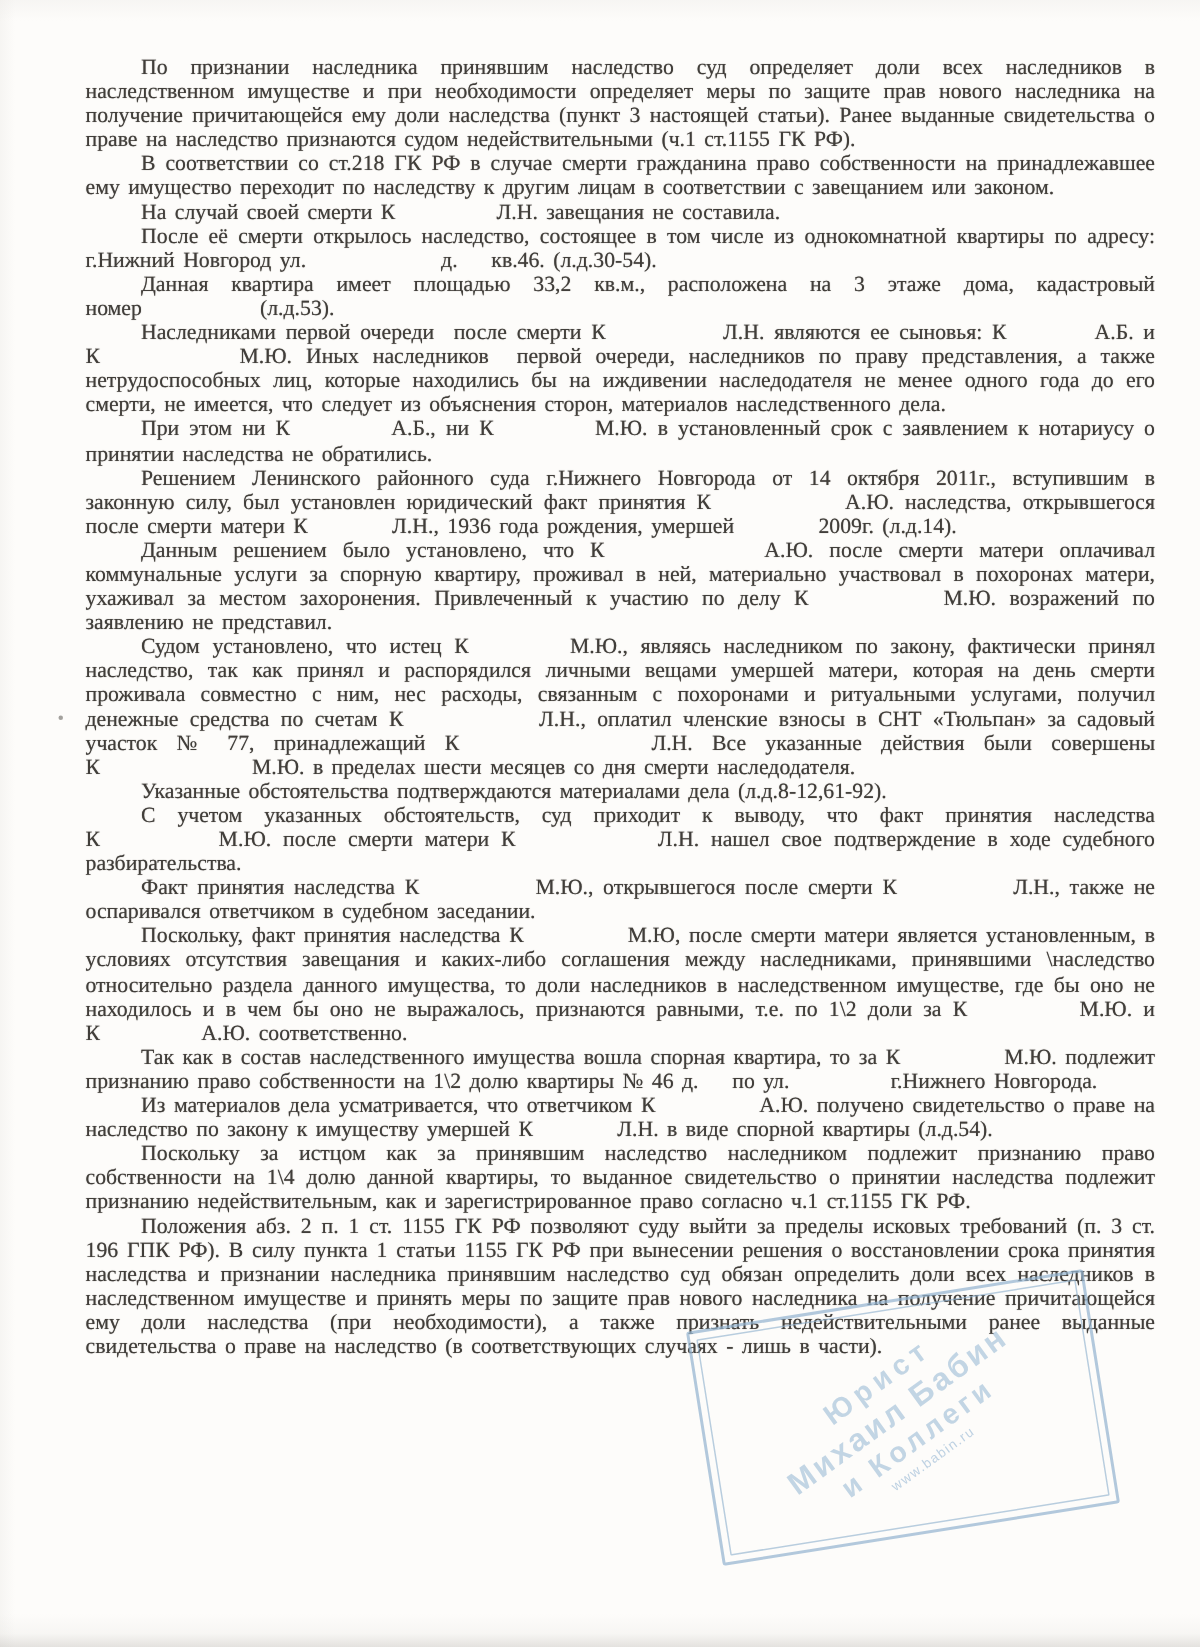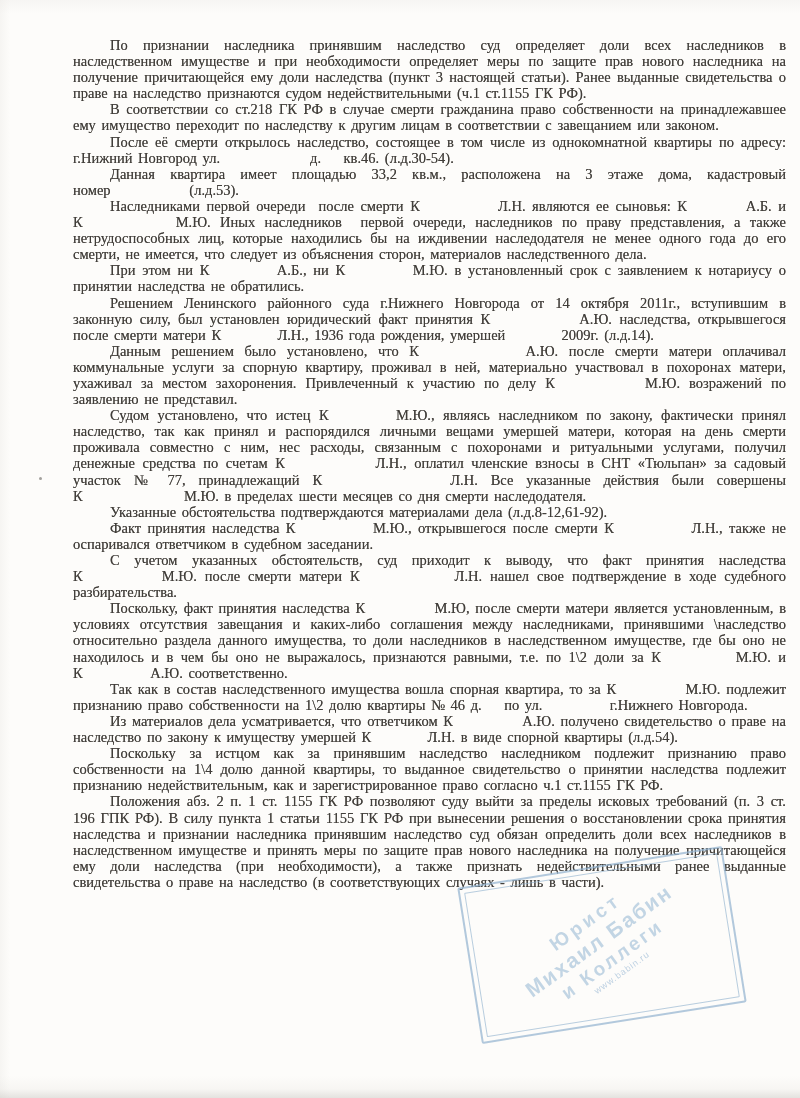--- a/index.html
+++ b/index.html
@@ -19,21 +19,21 @@
     position: absolute;
     inset: 0;
     background:
       linear-gradient(180deg, rgba(235,233,230,0.35) 0, rgba(255,255,255,0) 14px),
       linear-gradient(0deg, rgba(170,166,160,0.30) 0, rgba(220,218,214,0.18) 9px, rgba(255,255,255,0) 22px),
       linear-gradient(90deg, rgba(230,228,225,0.30) 0, rgba(255,255,255,0) 10px),
       #fdfcfa;
   }
   .text-block {
     position: absolute;
-    left: 73px;
+    left: 57px;
     top: 37px;
     width: 713px;
     color: #413e3a;
     font-size: 14.5px;
     line-height: 16.1px;
     text-align: justify;
     word-spacing: 2px;
     text-shadow: 0 0 0.6px rgba(70,66,60,0.75);
   }
   .text-block p {
@@ -91,30 +91,31 @@
   }
 </style>
 </head>
 <body>
 
 <div class="page">
 
   <div class="text-block" id="paragraphs">
       <p>По признании наследника принявшим наследство суд определяет доли всех наследников в наследственном имуществе и при необходимости определяет меры по защите прав нового наследника на получение причитающейся ему доли наследства (пункт 3 настоящей статьи). Ранее выданные свидетельства о праве на наследство признаются судом недействительными (ч.1 ст.1155 ГК РФ).</p>
       <p>В соответствии со ст.218 ГК РФ в случае смерти гражданина право собственности на принадлежавшее ему имущество переходит по наследству к другим лицам в соответствии с завещанием или законом.</p>
+      <p>На случай своей смерти К&nbsp;&nbsp;&nbsp;&nbsp;&nbsp;&nbsp;&nbsp;&nbsp;&nbsp;&nbsp;&nbsp;&nbsp;Л.Н. завещания не составила.</p>
       <p>После её смерти открылось наследство, состоящее в том числе из однокомнатной квартиры по адресу: г.Нижний Новгород ул.&nbsp;&nbsp;&nbsp;&nbsp;&nbsp;&nbsp;&nbsp;&nbsp;&nbsp;&nbsp;&nbsp;&nbsp;&nbsp;&nbsp;&nbsp;&nbsp;д.&nbsp;&nbsp;&nbsp;&nbsp;кв.46. (л.д.30-54).</p>
       <p>Данная квартира имеет площадью 33,2 кв.м., расположена на 3 этаже дома, кадастровый номер&nbsp;&nbsp;&nbsp;&nbsp;&nbsp;&nbsp;&nbsp;&nbsp;&nbsp;&nbsp;&nbsp;&nbsp;&nbsp;&nbsp;(л.д.53).</p>
       <p>Наследниками первой очереди&nbsp;&nbsp;после смерти К&nbsp;&nbsp;&nbsp;&nbsp;&nbsp;&nbsp;&nbsp;&nbsp;&nbsp;&nbsp;&nbsp;&nbsp;Л.Н. являются ее сыновья: К&nbsp;&nbsp;&nbsp;&nbsp;&nbsp;&nbsp;&nbsp;&nbsp;&nbsp;А.Б. и К&nbsp;&nbsp;&nbsp;&nbsp;&nbsp;&nbsp;&nbsp;&nbsp;&nbsp;&nbsp;М.Ю. Иных наследников&nbsp;&nbsp;первой очереди, наследников по праву представления, а также нетрудоспособных лиц, которые находились бы на иждивении наследодателя не менее одного года до его смерти, не имеется, что следует из объяснения сторон, материалов наследственного дела.</p>
       <p>При этом ни К&nbsp;&nbsp;&nbsp;&nbsp;&nbsp;&nbsp;&nbsp;&nbsp;&nbsp;&nbsp;А.Б., ни К&nbsp;&nbsp;&nbsp;&nbsp;&nbsp;&nbsp;&nbsp;&nbsp;&nbsp;&nbsp;М.Ю. в установленный срок с заявлением к нотариусу о принятии наследства не обратились.</p>
       <p>Решением Ленинского районного суда г.Нижнего Новгорода от 14 октября 2011г., вступившим в законную силу, был установлен юридический факт принятия К&nbsp;&nbsp;&nbsp;&nbsp;&nbsp;&nbsp;&nbsp;&nbsp;&nbsp;&nbsp;&nbsp;&nbsp;А.Ю. наследства, открывшегося после смерти матери К&nbsp;&nbsp;&nbsp;&nbsp;&nbsp;&nbsp;&nbsp;&nbsp;&nbsp;&nbsp;Л.Н., 1936 года рождения, умершей&nbsp;&nbsp;&nbsp;&nbsp;&nbsp;&nbsp;&nbsp;&nbsp;&nbsp;&nbsp;2009г. (л.д.14).</p>
       <p>Данным решением было установлено, что К&nbsp;&nbsp;&nbsp;&nbsp;&nbsp;&nbsp;&nbsp;&nbsp;&nbsp;&nbsp;А.Ю. после смерти матери оплачивал коммунальные услуги за спорную квартиру, проживал в ней, материально участвовал в похоронах матери, ухаживал за местом захоронения. Привлеченный к участию по делу К&nbsp;&nbsp;&nbsp;&nbsp;&nbsp;&nbsp;&nbsp;&nbsp;&nbsp;&nbsp;М.Ю. возражений по заявлению не представил.</p>
       <p>Судом установлено, что истец К&nbsp;&nbsp;&nbsp;&nbsp;&nbsp;&nbsp;&nbsp;&nbsp;М.Ю., являясь наследником по закону, фактически принял наследство, так как принял и распорядился личными вещами умершей матери, которая на день смерти проживала совместно с ним, нес расходы, связанным с похоронами и ритуальными услугами, получил денежные средства по счетам К&nbsp;&nbsp;&nbsp;&nbsp;&nbsp;&nbsp;&nbsp;&nbsp;&nbsp;&nbsp;&nbsp;&nbsp;Л.Н., оплатил членские взносы в СНТ «Тюльпан» за садовый участок № 77, принадлежащий К&nbsp;&nbsp;&nbsp;&nbsp;&nbsp;&nbsp;&nbsp;&nbsp;&nbsp;&nbsp;Л.Н. Все указанные действия были совершены К&nbsp;&nbsp;&nbsp;&nbsp;&nbsp;&nbsp;&nbsp;&nbsp;&nbsp;&nbsp;&nbsp;&nbsp;&nbsp;&nbsp;&nbsp;&nbsp;&nbsp;&nbsp;М.Ю. в пределах шести месяцев со дня смерти наследодателя.</p>
       <p>Указанные обстоятельства подтверждаются материалами дела (л.д.8-12,61-92).</p>
+      <p>С учетом указанных обстоятельств, суд приходит к выводу, что факт принятия наследства К&nbsp;&nbsp;&nbsp;&nbsp;&nbsp;&nbsp;&nbsp;&nbsp;&nbsp;&nbsp;М.Ю. после смерти матери К&nbsp;&nbsp;&nbsp;&nbsp;&nbsp;&nbsp;&nbsp;&nbsp;&nbsp;&nbsp;&nbsp;&nbsp;Л.Н. нашел свое подтверждение в ходе судебного разбирательства.</p>
       <p>Факт принятия наследства К&nbsp;&nbsp;&nbsp;&nbsp;&nbsp;&nbsp;&nbsp;&nbsp;&nbsp;&nbsp;&nbsp;&nbsp;М.Ю., открывшегося после смерти К&nbsp;&nbsp;&nbsp;&nbsp;&nbsp;&nbsp;&nbsp;&nbsp;&nbsp;&nbsp;&nbsp;&nbsp;Л.Н., также не оспаривался ответчиком в судебном заседании.</p>
-      <p>С учетом указанных обстоятельств, суд приходит к выводу, что факт принятия наследства К&nbsp;&nbsp;&nbsp;&nbsp;&nbsp;&nbsp;&nbsp;&nbsp;&nbsp;&nbsp;М.Ю. после смерти матери К&nbsp;&nbsp;&nbsp;&nbsp;&nbsp;&nbsp;&nbsp;&nbsp;&nbsp;&nbsp;&nbsp;&nbsp;Л.Н. нашел свое подтверждение в ходе судебного разбирательства.</p>
       <p>Поскольку, факт принятия наследства К&nbsp;&nbsp;&nbsp;&nbsp;&nbsp;&nbsp;&nbsp;&nbsp;&nbsp;&nbsp;&nbsp;&nbsp;М.Ю, после смерти матери является установленным, в условиях отсутствия завещания и каких-либо соглашения между наследниками, принявшими \наследство относительно раздела данного имущества, то доли наследников в наследственном имуществе, где бы оно не находилось и в чем бы оно не выражалось, признаются равными, т.е. по 1\2 доли за К&nbsp;&nbsp;&nbsp;&nbsp;&nbsp;&nbsp;&nbsp;&nbsp;&nbsp;&nbsp;М.Ю. и К&nbsp;&nbsp;&nbsp;&nbsp;&nbsp;&nbsp;&nbsp;&nbsp;&nbsp;&nbsp;&nbsp;&nbsp;А.Ю. соответственно.</p>
       <p>Так как в состав наследственного имущества вошла спорная квартира, то за К&nbsp;&nbsp;&nbsp;&nbsp;&nbsp;&nbsp;&nbsp;&nbsp;&nbsp;&nbsp;&nbsp;&nbsp;М.Ю. подлежит признанию право собственности на 1\2 долю квартиры № 46 д.&nbsp;&nbsp;&nbsp;&nbsp;по ул.&nbsp;&nbsp;&nbsp;&nbsp;&nbsp;&nbsp;&nbsp;&nbsp;&nbsp;&nbsp;&nbsp;&nbsp;г.Нижнего Новгорода.</p>
       <p>Из материалов дела усматривается, что ответчиком К&nbsp;&nbsp;&nbsp;&nbsp;&nbsp;&nbsp;&nbsp;&nbsp;&nbsp;&nbsp;&nbsp;&nbsp;А.Ю. получено свидетельство о праве на наследство по закону к имуществу умершей К&nbsp;&nbsp;&nbsp;&nbsp;&nbsp;&nbsp;&nbsp;&nbsp;&nbsp;&nbsp;Л.Н. в виде спорной квартиры (л.д.54).</p>
       <p>Поскольку за истцом как за принявшим наследство наследником подлежит признанию право собственности на 1\4 долю данной квартиры, то выданное свидетельство о принятии наследства подлежит признанию недействительным, как и зарегистрированное право согласно ч.1 ст.1155 ГК РФ.</p>
       <p>Положения абз. 2 п. 1 ст. 1155 ГК РФ позволяют суду выйти за пределы исковых требований (п. 3 ст. 196 ГПК РФ). В силу пункта 1 статьи 1155 ГК РФ при вынесении решения о восстановлении срока принятия наследства и признании наследника принявшим наследство суд обязан определить доли всех наследников в наследственном имуществе и принять меры по защите прав нового наследника на получение причитающейся ему доли наследства (при необходимости), а также признать недействительными ранее выданные свидетельства о праве на наследство (в соответствующих случаях - лишь в части).</p>
     </div>
 
   <div class="scan-dot"></div>
 
   <div class="stamp">

